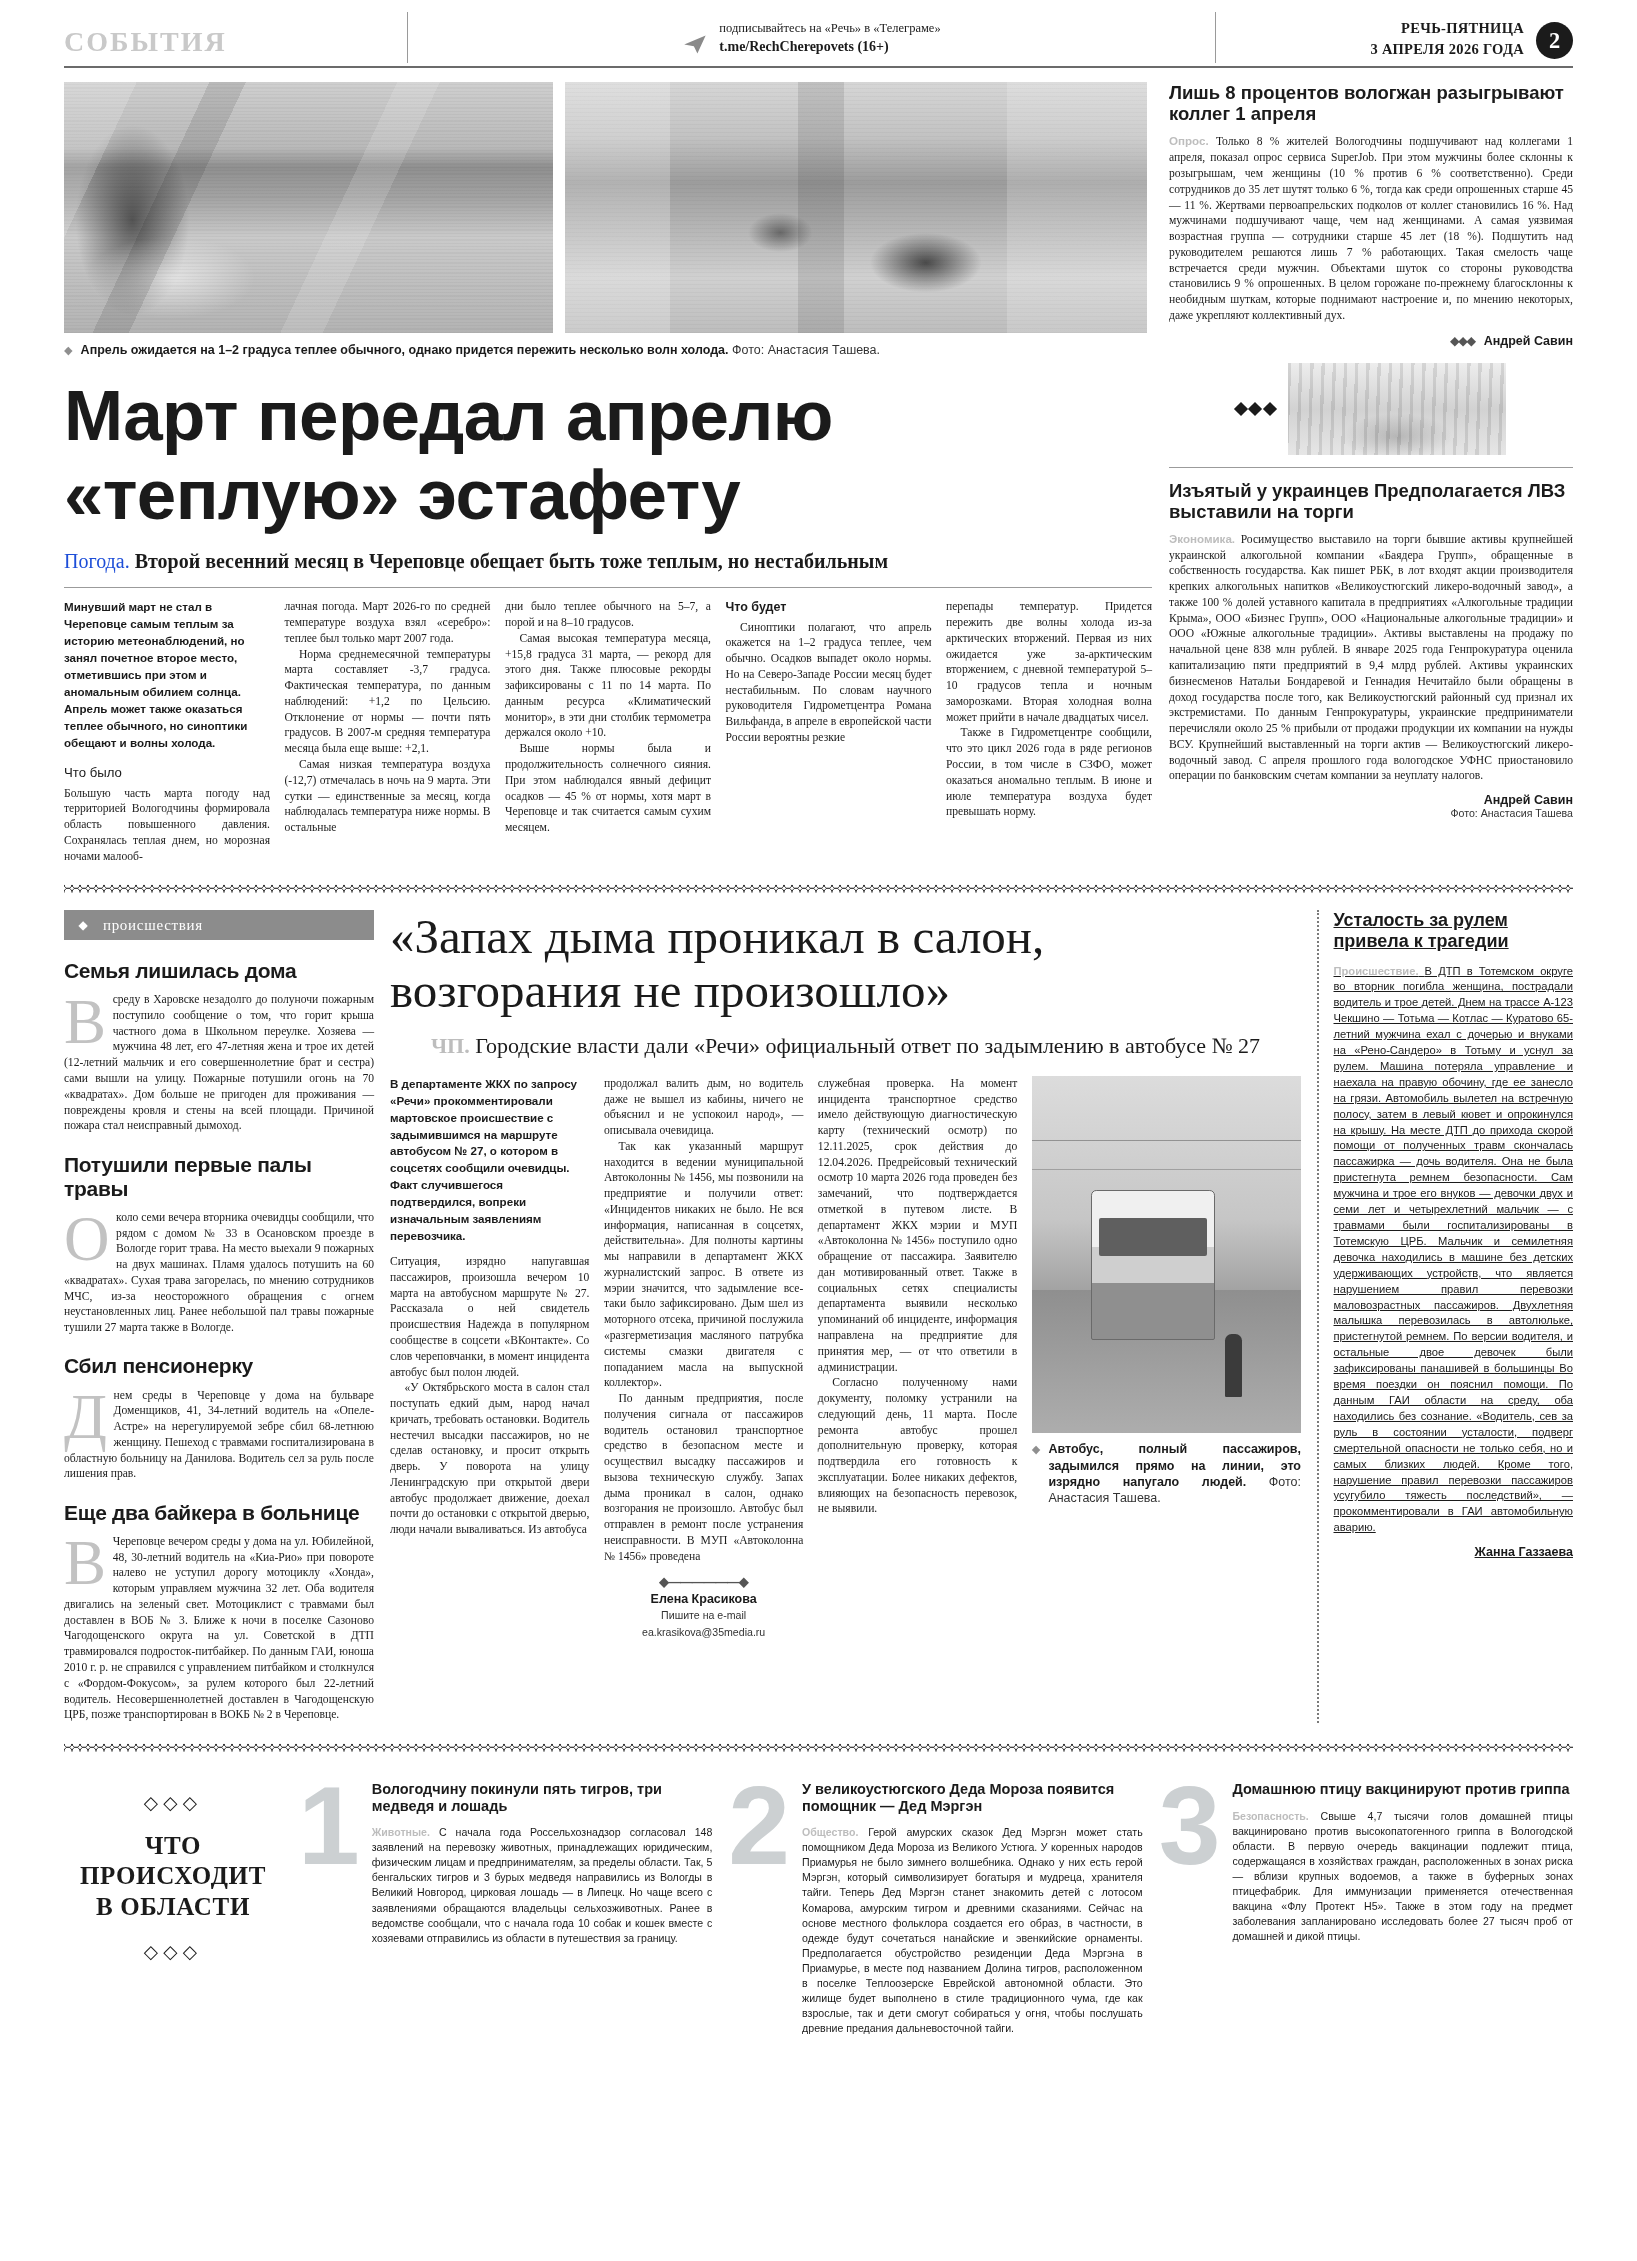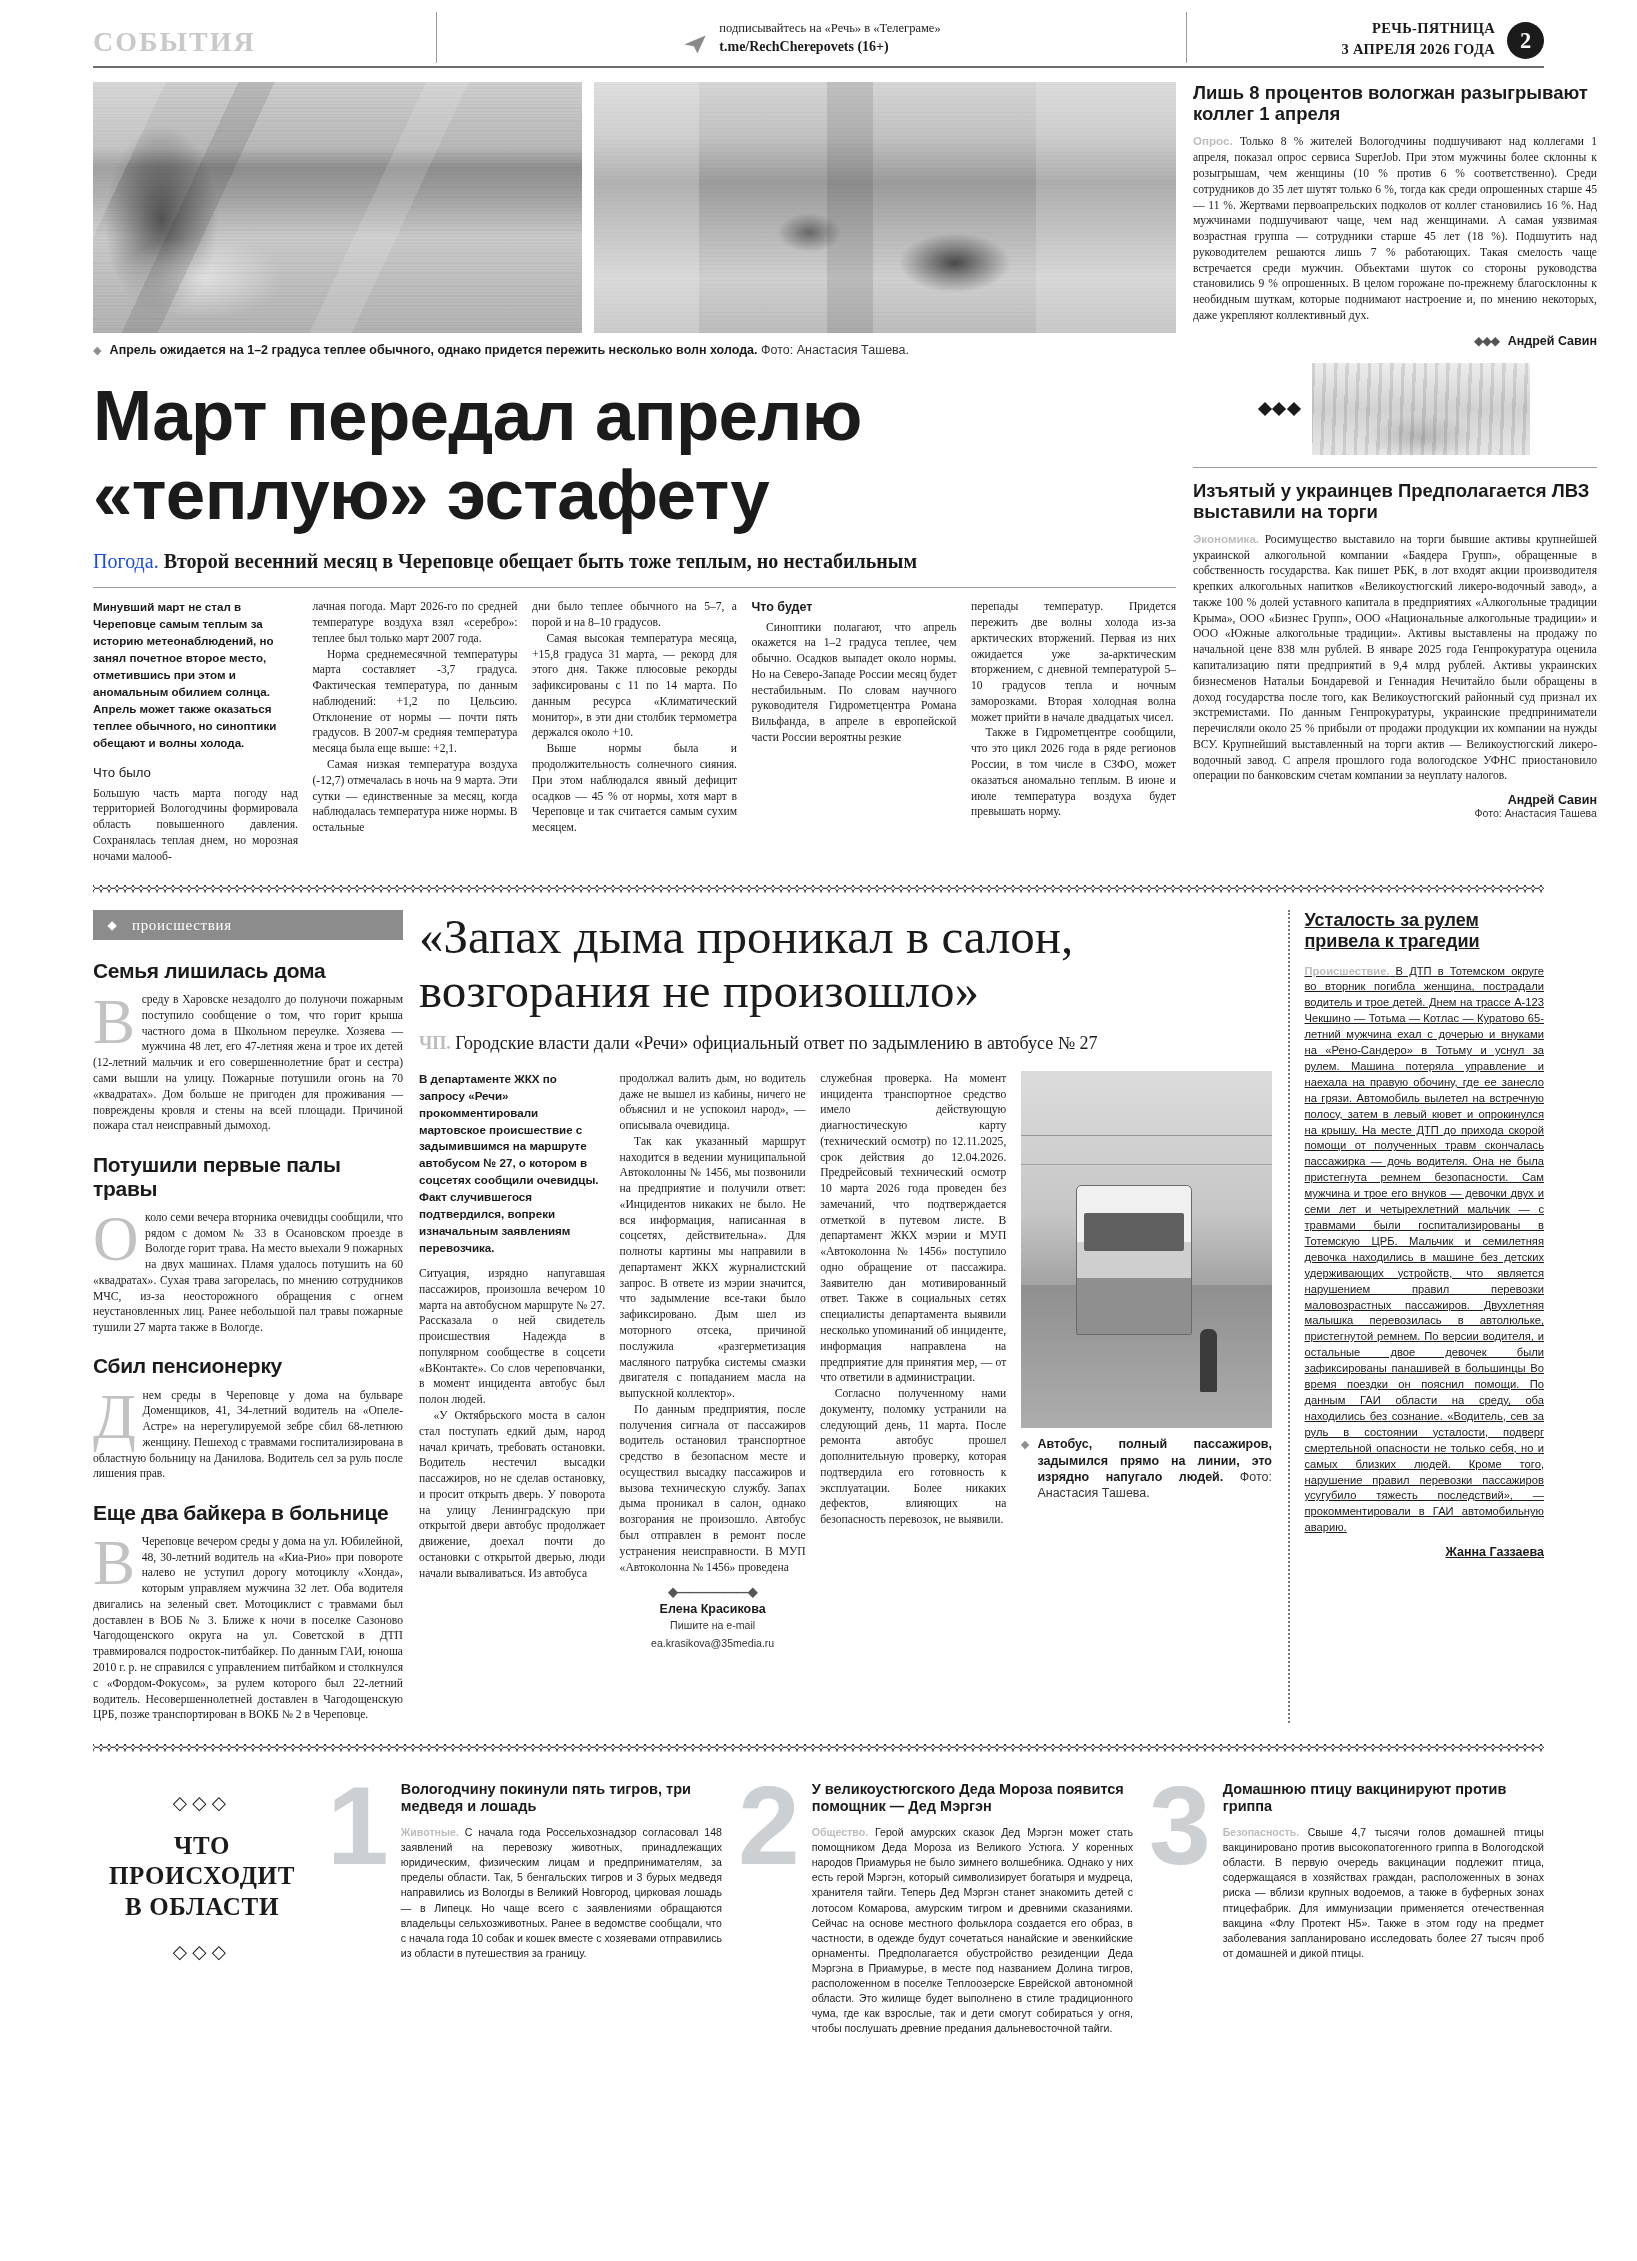--- a/index.html
+++ b/index.html
@@ -4,21 +4,21 @@
 <style>
   * { box-sizing: border-box; }
   html, body { margin:0; padding:0; }
   body {
     width:1637px; height:2261px;
     background:#ffffff;
     font-family:"Liberation Serif", serif;
     color:#1b1b1b;
     -webkit-font-smoothing:antialiased;
   }
-  .page { position:relative; width:1637px; height:1861px; padding:0 93px; }
+  .page { position:relative; width:1637px; height:1861px; padding:0 64px; }
 
   
   .masthead { position:relative; height:63px; display:flex; align-items:flex-end; }
   .section-kicker {
     font-family:"Liberation Serif", serif;
     font-size:28px; font-weight:700; letter-spacing:2px;
     color:#c9c9c9; line-height:1; padding-bottom:6.6px;
     flex:0 0 343px;
   }
   .mast-mid { flex:1; display:flex; align-items:flex-end; justify-content:center; gap:10.6px; padding-bottom:5.3px; }
@@ -136,21 +136,21 @@
     font-size:15px; letter-spacing:0.7px; }
   .banner .d { font-size:12px; }
 
   .brief { margin-top:18.5px; }
   .brief h3 { font-family:"Liberation Sans", sans-serif; font-weight:700; font-size:21px; margin:0 0 9.2px; letter-spacing:-0.3px; }
   .brief .body { font-size:11.6px; line-height:1.36; text-align:justify; }
   .dropcap { float:left; font-family:"Liberation Serif", serif; font-size:63px; line-height:.74; font-weight:400;
     color:#c2c2c2; margin:6.6px 6.6px 0 0; }
 
   .mid-headline { font-family:"Liberation Serif", serif; font-weight:400; font-size:49px; line-height:1.1; margin:0; }
-  .mid-deck { margin-top:14.5px; font-size:18px; }
+  .mid-deck { margin-top:14.5px; font-size:22px;text-align:center; }
   .mid-deck .tag { color:#bdbdbd; font-weight:700; }
   .mid-cols { display:flex; gap:14.5px; margin-top:17px; }
   .mid-cols .col { font-size:11.6px; }
 
   .bus-photo { width:100%; height:357px; position:relative; overflow:hidden; margin-bottom:8px;
     background:linear-gradient(to bottom,#dcdcdc 0%,#c6c6c6 40%,#9f9f9f 62%,#b4b4b4 100%); }
   .bus-photo .road { position:absolute; left:0; right:0; bottom:0; height:40%;
     background:linear-gradient(to bottom,#8f8f8f,#adadad); }
   .bus-photo .bus { position:absolute; left:22%; bottom:26%; width:46%; height:42%;
     background:linear-gradient(to bottom,#f0f0f0 0 38%,#cfcfcf 38% 62%,#8f8f8f 62% 100%);

